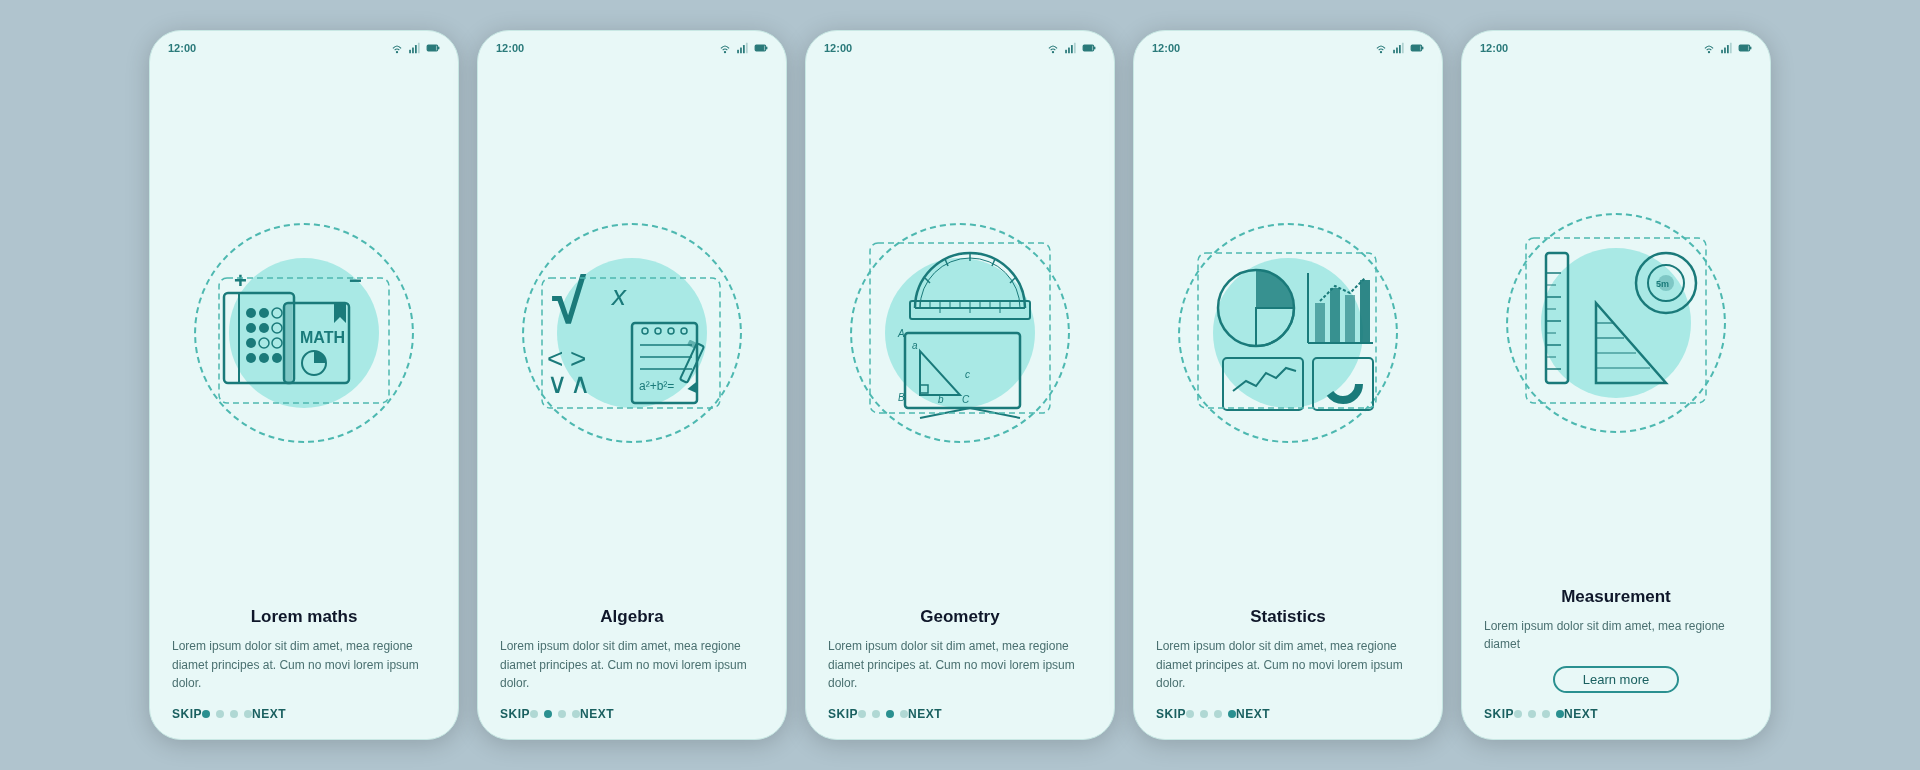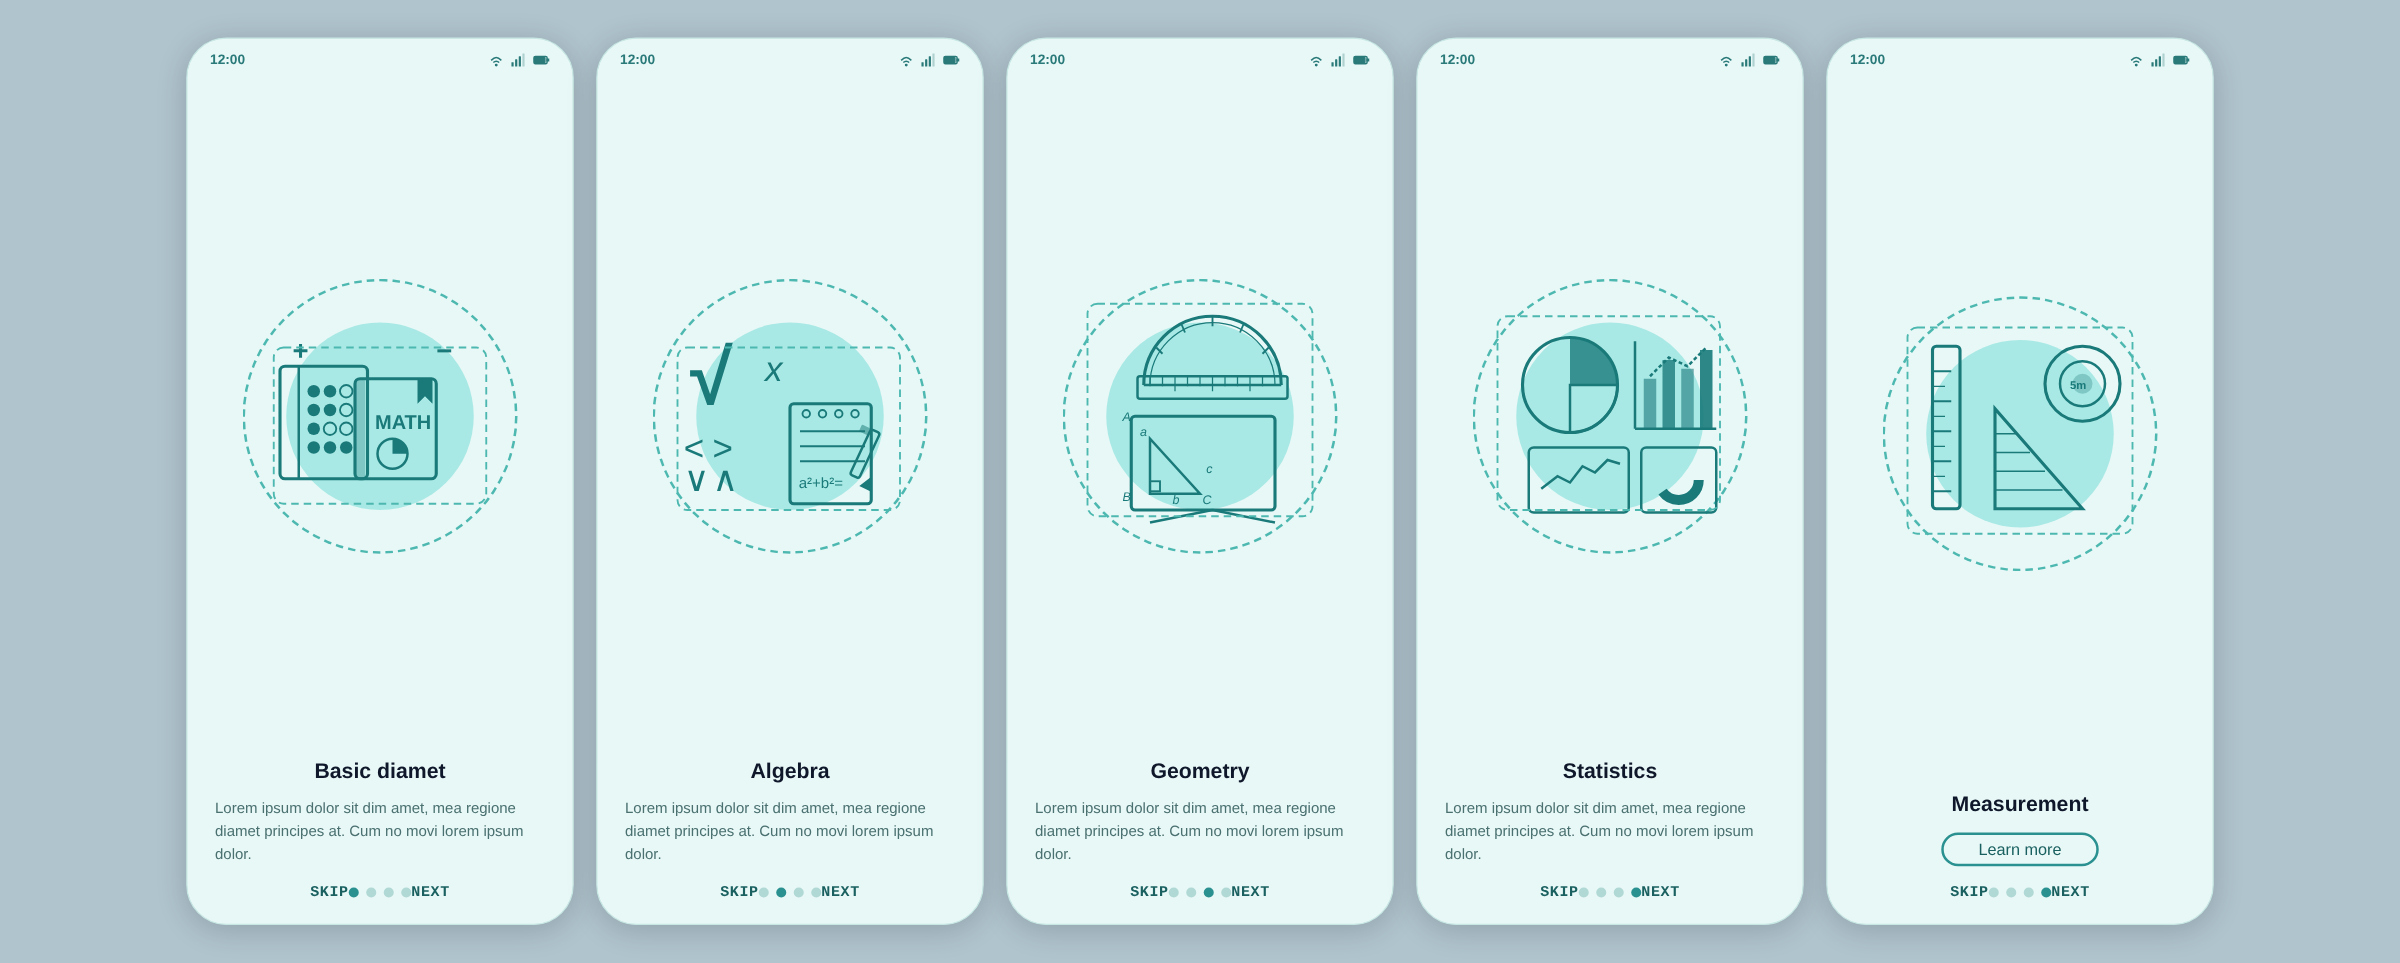--- a/index.html
+++ b/index.html
@@ -128,24 +128,23 @@
       font-size: 13px;
       font-weight: 500;
       text-align: center;
       cursor: pointer;
       width: fit-content;
     }
 
     .nav-bar {
       display: flex;
       align-items: center;
-      justify-content: center;
+      justify-content: flex-start;
       padding: 14px 22px 18px 22px;
       flex-shrink: 0;
-      font-family: Liberation Mono, monospace;
     }
 
     .nav-label {
       font-size: 12px;
       font-weight: 700;
       color: #1a6060;
       letter-spacing: 0.5px;
     }
 
     .dots {
@@ -225,21 +224,21 @@
 
           <text x="30" y="55" font-size="22" fill="#1a7a7a" font-weight="bold">+</text>
 
           <text x="145" y="55" font-size="22" fill="#1a7a7a" font-weight="bold">−</text>
 
           <rect x="15" y="45" width="170" height="125" rx="8" fill="none" stroke="#4db8b0" stroke-width="1.5" stroke-dasharray="6,4"></rect>
         </svg>
       </div>
     </div>
     <div class="content-area">
-      <div class="screen-title">Basic diamet</div>
+      <div class="screen-title">Lorem maths</div>
       <div class="screen-body">Lorem ipsum dolor sit dim amet, mea regione diamet principes at. Cum no movi lorem ipsum dolor.</div>
     </div>
     <div class="nav-bar">
       <span class="nav-label">SKIP</span>
       <div class="dots">
         <div class="dot active"></div>
         <div class="dot"></div>
         <div class="dot"></div>
         <div class="dot"></div>
       </div>
@@ -525,20 +524,21 @@
           <line x1="80" y1="115" x2="108" y2="115" stroke="#1a7a7a" stroke-width="1.2"></line>
           <line x1="80" y1="130" x2="120" y2="130" stroke="#1a7a7a" stroke-width="1.2"></line>
           <line x1="80" y1="145" x2="134" y2="145" stroke="#1a7a7a" stroke-width="1.2"></line>
 
           <rect x="10" y="15" width="180" height="165" rx="8" fill="none" stroke="#4db8b0" stroke-width="1.5" stroke-dasharray="6,4"></rect>
         </svg>
       </div>
     </div>
     <div class="content-area">
       <div class="screen-title">Measurement</div>
+      <div class="screen-body">Lorem ipsum dolor sit dim amet, mea regione diamet</div>
       <button class="learn-more-btn">Learn more</button>
     </div>
     <div class="nav-bar">
       <span class="nav-label">SKIP</span>
       <div class="dots">
         <div class="dot"></div>
         <div class="dot"></div>
         <div class="dot"></div>
         <div class="dot active"></div>
       </div>

